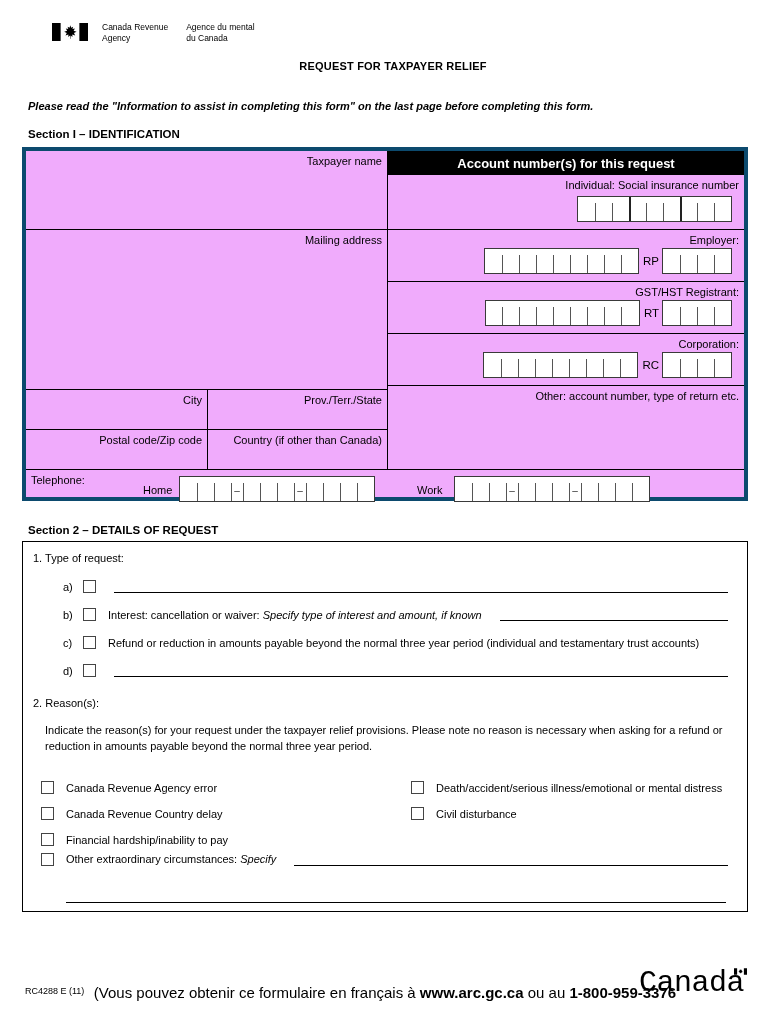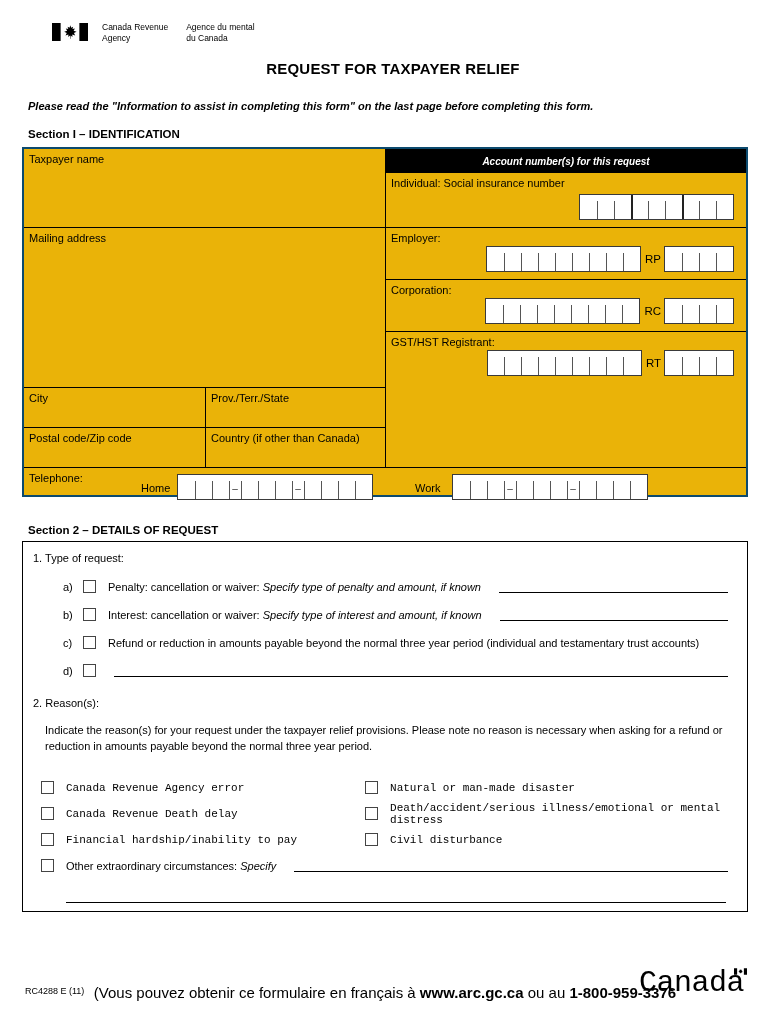--- a/index.html
+++ b/index.html
@@ -12,36 +12,36 @@
     color: #000;
     overflow: hidden;
     margin: 0 auto;
   }
   
   .hdr { position: absolute; left: 22px; top: 20px; display: flex; align-items: flex-start; padding-left: 30px; }
   .flag-logo { width: 36px; height: 22px; margin-top: 1px; }
   .agency-col { font-size: 8.5px; line-height: 1.3; margin-left: 14px; padding-top: 2px; }
   .agency-col.fr { margin-left: 18px; }
   
-  .title { position: absolute; left: 16px; right: 0; top: 60px; text-align: center; font-size: 15px; font-weight: bold; letter-spacing: .2px; }
+  .title { position: absolute; left: 16px; right: 0; top: 60px; text-align: center; font-size: 11px; font-weight: bold; letter-spacing: .2px; }
   .instr { position: absolute; left: 28px; top: 100px; font-size: 11px; font-weight: bold; font-style: italic; }
   .s1-head { position: absolute; left: 28px; top: 128px; font-size: 11.5px; font-weight: bold; }
   
-  .s1 { position: absolute; left: 22px; top: 147px; width: 726px; border: 2px solid #0c4a6e; font-size: 11px; background:#eab308; }
+  .s1 { position: absolute; left: 22px; top: 147px; width: 726px; border: 4px solid #0c4a6e; font-size: 11px; background:#f0abfc;text-align:right; }
   .s1-main { display: flex; }
   .s1-left { width: 361px; display: flex; flex-direction: column; }
   .cell { position: relative; padding: 4px 5px; }
   .taxpayer { height: 78px; }
   .mailing { height: 160px; border-top: 1px solid #000; }
   .s1-row { display: flex; border-top: 1px solid #000; }
   .s1-row .cell { height: 39px; }
   .w-city { width: 181px; }
   .w-prov { flex: 1; border-left: 1px solid #000; }
   .s1-right { flex: 1; border-left: 1px solid #000; display: flex; flex-direction: column; }
-  .acct-hdr { height: 24px; background: #000; color: #fff; font-weight: bold; display: flex; align-items: center; justify-content: center; font-size: 10px; font-style: italic; }
+  .acct-hdr { height: 24px; background: #000; color: #fff; font-weight: bold; display: flex; align-items: center; justify-content: center; font-size: 13px; }
   .acct-cell { position: relative; border-top: 1px solid #000; padding: 4px 5px; }
   .sin-cell { height: 54px; }
   .acct-row { height: 52px; }
   .other-cell { flex: 1; border-top: 1px solid #000; padding: 4px 5px; }
   .comb-line { position: absolute; right: 12px; bottom: 7px; display: flex; align-items: center; }
   .code-lbl { font-size: 11.5px; margin: 0 3px 0 4px; }
   
   .comb { display: flex; height: 26px; border: 1px solid #3a3a3a; background: #fff; }
   .comb .c { width: 17px; position: relative; }
   .comb .c + .c::before { content: ''; position: absolute; left: -0.5px; top: 6px; bottom: 0; width: 1px; background: #555; }
@@ -64,22 +64,22 @@
   .cbx { width: 13px; height: 13px; border: 1px solid #444; background: #fff; flex: none; }
   .type-row .lbl { margin-left: 12px; }
   .ital { font-style: italic; }
   .fill-line { flex: 1; border-bottom: 1px solid #000; height: 13px; margin-left: 18px; min-width: 40px; }
   .q2-label { margin: 20px 0 0 0; }
   .note { margin: 14px 0 0 12px; line-height: 1.45; max-width: 690px; }
   .reasons { display: flex; margin: 20px 0 0 8px; }
   .reasons-col { display: flex; flex-direction: column; }
   .reasons-col.left { width: 370px; }
   .reason-row { display: flex; align-items: center; height: 26px; }
-  .reason-row .lbl { margin-left: 12px; font-family: Liberation Mono, monospace; }
-  .other-row { display: flex; align-items: center; margin: 0 0 0 8px; height: 26px; }
+  .reason-row .lbl { margin-left: 12px; }
+  .other-row { display: flex; margin: 0 0 0 8px; height: 26px; }
   .other-row .lbl { margin-left: 12px; }
   .line2 { margin: 12px 2px 0 33px; border-bottom: 1px solid #000; height: 12px; }
   
   .foot-num { position: absolute; left: 25px; top: 986px; font-size: 9px; }
   .foot-fr { position: absolute; left: 0; right: 0; top: 984px; text-align: center; font-size: 15px; }
   .foot-fr b { font-weight: bold; }
   .wordmark { position: absolute; right: 26px; top: 966px; font-family: Liberation Mono, monospace; font-size: 30px; letter-spacing: -0.5px; }
   .wm-flag { position: absolute; right: -3px; top: 2px; width: 13px; height: 7px; }
 </style>
 </head>
@@ -174,20 +174,44 @@
             <div class="comb">
               <span class="c"></span>
                 <span class="c"></span>
                 <span class="c"></span>
                 <span class="c"></span>
             </div>
           </div>
         </div>
 
         <div class="acct-cell acct-row">
+          <span>GST/HST Registrant:</span>
+          <div class="comb-line">
+            <div class="comb">
+              <span class="c"></span>
+                <span class="c"></span>
+                <span class="c"></span>
+                <span class="c"></span>
+                <span class="c"></span>
+                <span class="c"></span>
+                <span class="c"></span>
+                <span class="c"></span>
+                <span class="c"></span>
+            </div>
+            <span class="code-lbl">RT</span>
+            <div class="comb">
+              <span class="c"></span>
+                <span class="c"></span>
+                <span class="c"></span>
+                <span class="c"></span>
+            </div>
+          </div>
+        </div>
+
+        <div class="acct-cell acct-row">
           <span>Corporation:</span>
           <div class="comb-line">
             <div class="comb">
               <span class="c"></span>
                 <span class="c"></span>
                 <span class="c"></span>
                 <span class="c"></span>
                 <span class="c"></span>
                 <span class="c"></span>
                 <span class="c"></span>
@@ -197,44 +221,23 @@
             <span class="code-lbl">RC</span>
             <div class="comb">
               <span class="c"></span>
                 <span class="c"></span>
                 <span class="c"></span>
                 <span class="c"></span>
             </div>
           </div>
         </div>
 
-        <div class="acct-cell acct-row">
-          <span>GST/HST Registrant:</span>
-          <div class="comb-line">
-            <div class="comb">
-              <span class="c"></span>
-                <span class="c"></span>
-                <span class="c"></span>
-                <span class="c"></span>
-                <span class="c"></span>
-                <span class="c"></span>
-                <span class="c"></span>
-                <span class="c"></span>
-                <span class="c"></span>
-            </div>
-            <span class="code-lbl">RT</span>
-            <div class="comb">
-              <span class="c"></span>
-                <span class="c"></span>
-                <span class="c"></span>
-                <span class="c"></span>
-            </div>
-          </div>
-        </div>
-
+        <div class="other-cell">
+          <span>Other: account number, type of return etc.</span>
+        </div>
       </div>
     </div>
 
     <div class="phone-row">
       <span class="tel-lbl">Telephone:</span>
       <span class="home-lbl">Home</span>
       <div class="comb home-comb">
         <span class="c"></span>
           <span class="c"></span>
           <span class="c"></span>
@@ -266,21 +269,20 @@
     </div>
   </div>
 
   <div class="s2-head">Section 2 – DETAILS OF REQUEST</div>
   <div class="s2">
     <div class="q-label">1. Type of request:</div>
 
     <div class="type-row">
       <span class="type-letter">a)</span>
       <span class="cbx"></span>
-      <span class="lbl"><span>Penalty: cancellation or waiver: </span><span class="ital">Specify type of penalty and amount, if known</span></span>
       <span class="fill-line"></span>
     </div>
 
     <div class="type-row">
       <span class="type-letter">b)</span>
       <span class="cbx"></span>
       <span class="lbl"><span>Interest: cancellation or waiver: </span><span class="ital">Specify type of interest and amount, if known</span></span>
       <span class="fill-line"></span>
     </div>
 
@@ -300,32 +302,28 @@
     <div class="note">Indicate the reason(s) for your request under the taxpayer relief provisions.  Please note no reason is necessary when asking for a refund or reduction in amounts payable beyond the normal three year period.</div>
 
     <div class="reasons">
       <div class="reasons-col left">
         <div class="reason-row">
           <span class="cbx"></span>
           <span class="lbl">Canada Revenue Agency error</span>
         </div>
         <div class="reason-row">
           <span class="cbx"></span>
-          <span class="lbl">Canada Revenue Death delay</span>
+          <span class="lbl">Canada Revenue Country delay</span>
         </div>
         <div class="reason-row">
           <span class="cbx"></span>
           <span class="lbl">Financial hardship/inability to pay</span>
         </div>
       </div>
       <div class="reasons-col">
-        <div class="reason-row">
-          <span class="cbx"></span>
-          <span class="lbl">Natural or man-made disaster</span>
-        </div>
         <div class="reason-row">
           <span class="cbx"></span>
           <span class="lbl">Death/accident/serious illness/emotional or mental distress</span>
         </div>
         <div class="reason-row">
           <span class="cbx"></span>
           <span class="lbl">Civil disturbance</span>
         </div>
       </div>
     </div>

